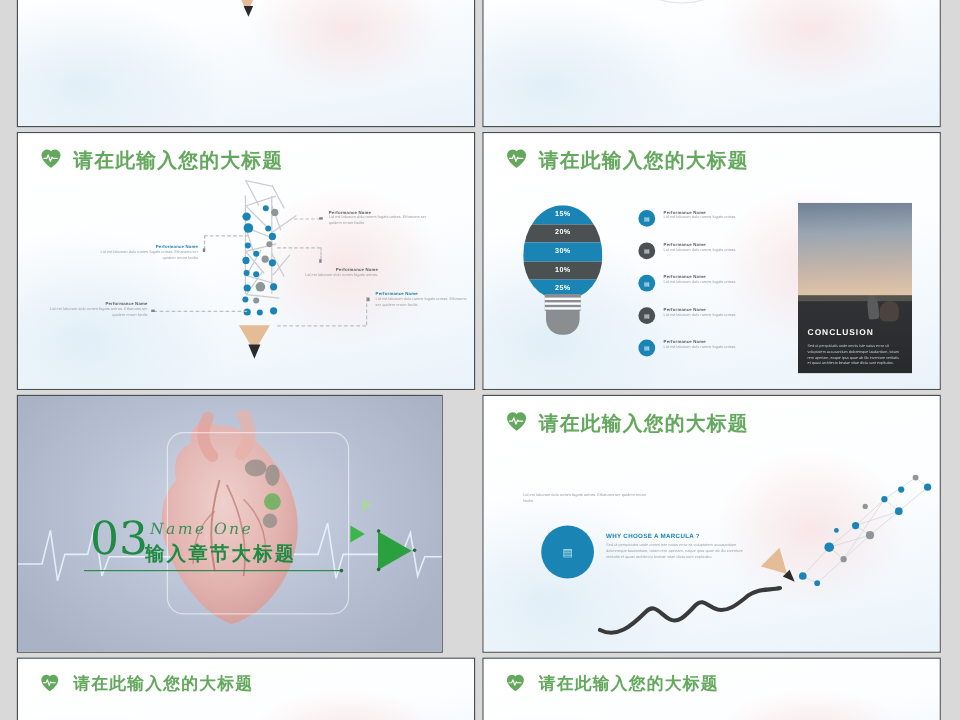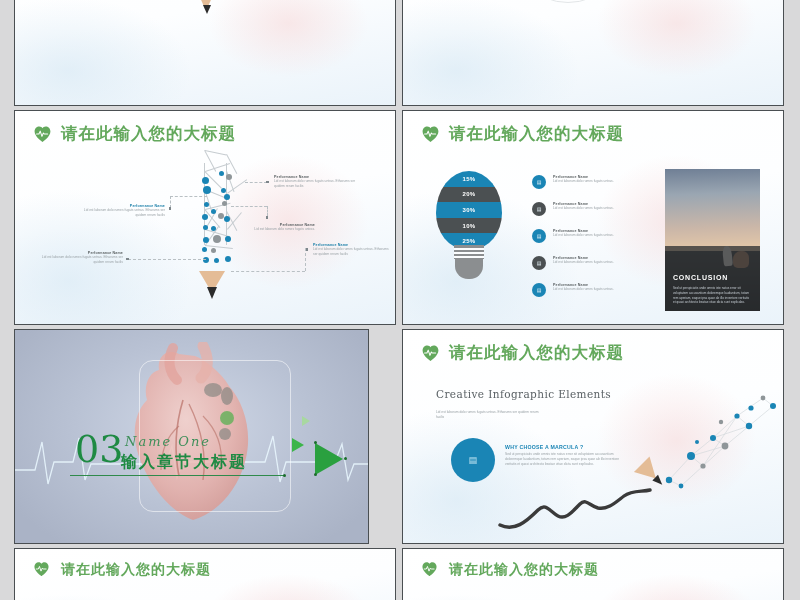--- a/index.html
+++ b/index.html
@@ -32,21 +32,21 @@
   #s1{ left:14px;  top:-66px; width:382px; height:172px; }
   #s2{ left:402px; top:-66px; width:382px; height:172px; }
   #s3{ left:14px;  top:110px; width:382px; height:215px; }
   #s4{ left:402px; top:110px; width:382px; height:215px; }
   #s5{ left:14px;  top:329px; width:355px; height:215px; }
   #s6{ left:402px; top:329px; width:382px; height:215px; }
   #s7{ left:14px;  top:548px; width:382px; height:125px; }
   #s8{ left:402px; top:548px; width:382px; height:125px; }
 
   
-  .hdr{ position:absolute; left:18px; top:12px; display:flex; align-items:center; gap:9px; }
+  .hdr{ position:absolute; left:18px; top:12px; display:flex; gap:9px; }
   .heart{ position:relative; width:19px; height:18px; flex:none; }
   .heart svg{ display:block; }
   .hdr-title{
     font-size:16.5px; color:#63a85c; letter-spacing:1px;
     font-family:"DejaVu Sans", sans-serif; font-weight:600; white-space:nowrap;
   }
   .hdr-sm .hdr-title{ font-size:14px; }
 
   
   .pn{ font-size:3.6px; font-weight:bold; color:#5b6163; letter-spacing:.15px; }
@@ -400,23 +400,20 @@
     <div class="hdr">
       <span class="heart">
         <svg width="19" height="18" viewBox="0 0 24 22">
           <path d="M12 21S2 14.5 2 7.8C2 4 4.9 1.5 7.9 1.5c2 0 3.4 1 4.1 2.1.7-1.1 2.1-2.1 4.1-2.1C19.1 1.5 22 4 22 7.8 22 14.5 12 21 12 21z" fill="#63a85c"></path>
           <path d="M4.5 11h3l1.6-3.6 2.2 6.6 1.8-4.2 1.2 1.2h4.2" fill="none" stroke="#fff" stroke-width="1.3" stroke-linejoin="round" stroke-linecap="round"></path>
         </svg>
       </span>
       <span class="hdr-title">请在此输入您的大标题</span>
     </div>
 
-    <div style="position:absolute;left:33px;top:58px;">
-      <div class="cie">Creative Infographic Elements</div>
-    </div>
     <div style="position:absolute;left:33px;top:80px;width:108px;">
       <div class="body">Lid est laborum dolo rumes fugats untras. Etharums ser quidem rerum facilis</div>
     </div>
 
     <div class="bigcirc" style="left:48px; top:108px;">
       <span>▤</span>
     </div>
 
     <div style="position:absolute;left:102px;top:114px;width:118px;">
       <div class="why">WHY CHOOSE A MARCULA ?</div>

